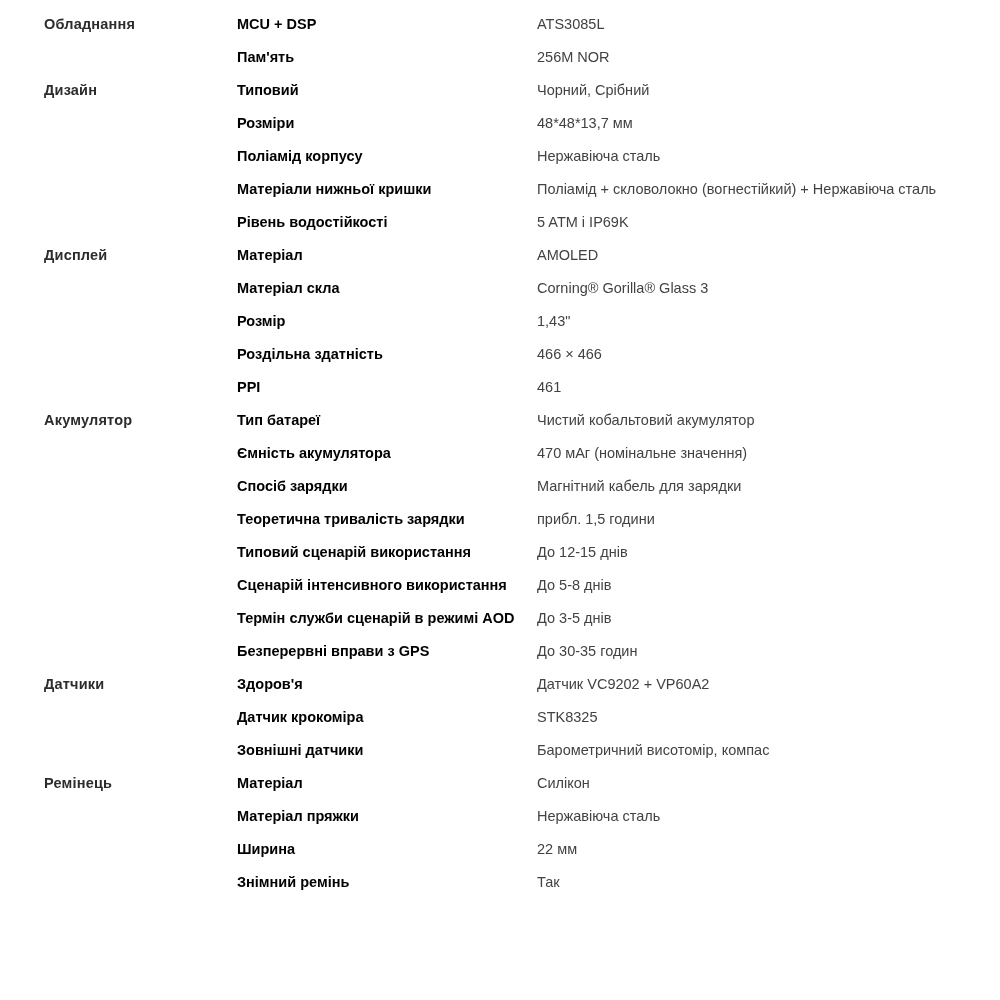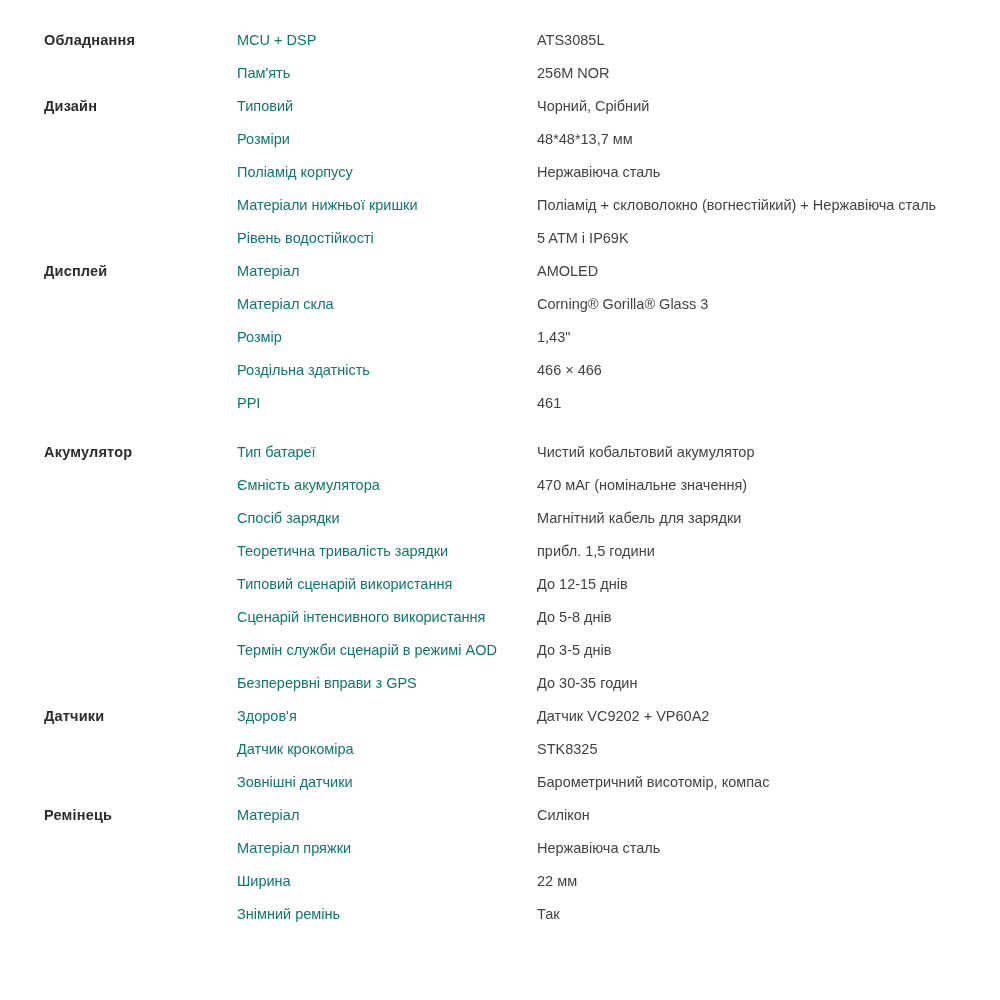--- a/index.html
+++ b/index.html
@@ -8,48 +8,48 @@
     background: #ffffff;
   }
   body {
     width: 1000px;
     height: 1000px;
     font-family: "Liberation Sans", sans-serif;
     color: #3f3f3f;
     overflow: hidden;
   }
   .spec-table {
-    padding: 24px 30px 0 44px;
+    padding: 8px 30px 0 44px;
   }
   .spec-row {
     display: flex;
     align-items: flex-start;
     font-size: 14.5px;
     line-height: 33px;
     white-space: nowrap;
   }
   .cell-category {
     width: 193px;
     flex: 0 0 193px;
     font-weight: 700;
     color: #2c2c2c;
     letter-spacing: 0.2px;
   }
   .cell-label {
     width: 300px;
     flex: 0 0 300px;
-    color: #0f766e;
+    color: #000000;
+    font-weight: bold;
   }
   .cell-value {
     flex: 1 1 auto;
     color: #424242;
   }
   
   .spec-section:nth-child(4) {
-    margin-top: 16px;
   }
 </style>
 </head>
 <body>
 
 <div class="spec-table">
     <div class="spec-section">
       <div class="spec-row">
     <div class="cell-category">Обладнання</div>
     <div class="cell-label">MCU + DSP</div>

